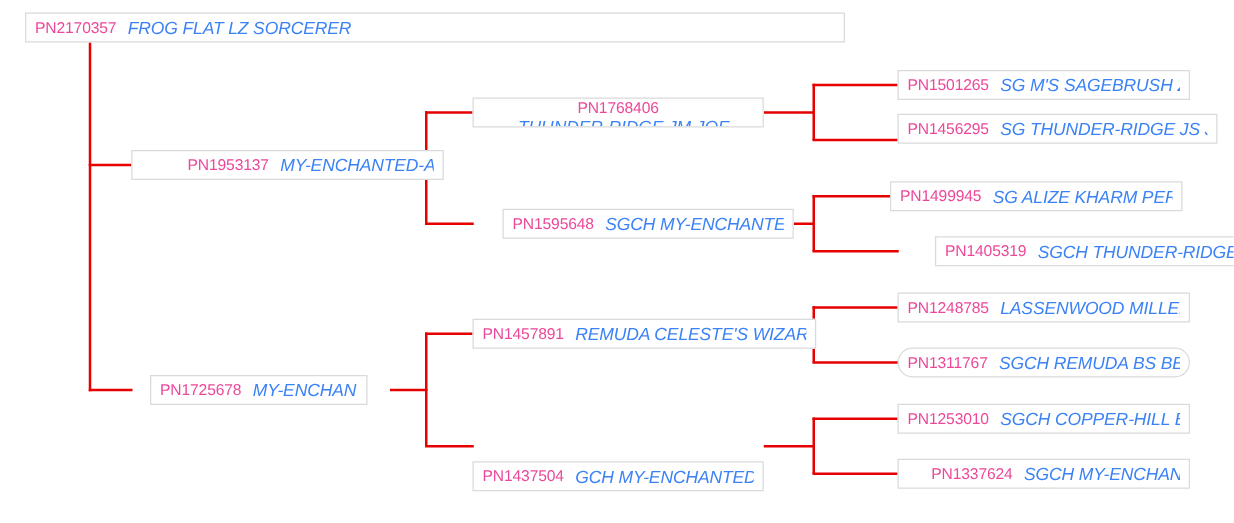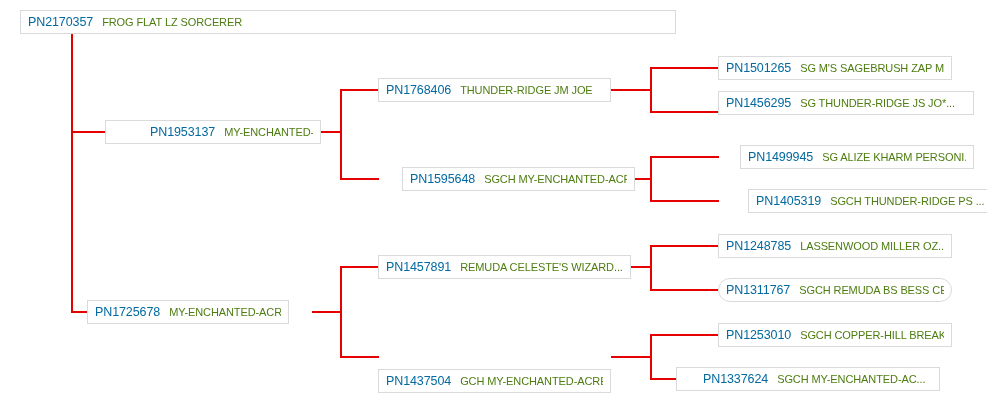--- a/index.html
+++ b/index.html
@@ -31,34 +31,35 @@
     background: #ffffff;
     display: flex;
     align-items: center;
     height: 24px;
     padding: 0 7px;
     white-space: nowrap;
     overflow: hidden;
     cursor: pointer;
   }
   .node .pn {
-    color: #0369a1;
+    color: #ec4899;
     font-size: 12.5px;
     letter-spacing: -0.1px;
     flex: 0 0 auto;
   }
   .node .nm {
-    color: #4d7c0f;
-    font-size: 11px;
+    color: #3b82f6;
+    font-size: 14px;
     letter-spacing: -0.1px;
     margin-left: 9px;
     flex: 1 1 auto;
     overflow: hidden;
     text-overflow: clip;
     white-space: nowrap;
+    font-style: italic;
   }
 </style>
 </head>
 <body>
 
 <div id="pedigree-canvas">
 
   <div class="connector v" style="left:71px; top:33px; height:280px;"></div>
   <div class="connector h" style="left:71px; top:131px; width:35px;"></div>
   <div class="connector h" style="left:71px; top:311px; width:35px;"></div>
@@ -91,72 +92,72 @@
   <div class="connector h" style="left:611px; top:356px; width:41px;"></div>
   <div class="connector v" style="left:650px; top:334px; height:45px;"></div>
   <div class="connector h" style="left:650px; top:334px; width:69px;"></div>
   <div class="connector h" style="left:650px; top:378px; width:69px;"></div>
 
   <div class="node" style="left:20px; top:10px; width:656px;">
     <span class="pn">PN2170357</span>
     <span class="nm">FROG FLAT LZ SORCERER</span>
   </div>
 
-  <div class="node" style="left:105px; top:120px; width:216px;padding-left:44px;">
+  <div class="node" style="left:105px; top:120px; width:250px;padding-left:44px;">
     <span class="pn">PN1953137</span>
     <span class="nm">MY-ENCHANTED-ACRE...</span>
   </div>
-  <div class="node" style="left:87px; top:300px; width:202px;">
+  <div class="node" style="left:120px; top:300px; width:174px;">
     <span class="pn">PN1725678</span>
     <span class="nm">MY-ENCHANTED-ACRE...</span>
   </div>
 
-  <div class="node" style="left:378px; top:78px; width:233px;">
+  <div class="node" style="left:378px; top:78px; width:233px;flex-direction:column;">
     <span class="pn">PN1768406</span>
     <span class="nm">THUNDER-RIDGE JM JOE</span>
   </div>
   <div class="node" style="left:378px; top:167px; width:233px;margin-left:24px;">
     <span class="pn">PN1595648</span>
     <span class="nm">SGCH MY-ENCHANTED-ACR...</span>
   </div>
-  <div class="node" style="left:378px; top:255px; width:253px;">
+  <div class="node" style="left:378px; top:255px; width:275px;">
     <span class="pn">PN1457891</span>
     <span class="nm">REMUDA CELESTE'S WIZARD...</span>
   </div>
   <div class="node" style="left:378px; top:345px; width:233px;margin-top:24px;">
     <span class="pn">PN1437504</span>
     <span class="nm">GCH MY-ENCHANTED-ACRE...</span>
   </div>
 
   <div class="node" style="left:718px; top:56px; width:234px;">
     <span class="pn">PN1501265</span>
     <span class="nm">SG M'S SAGEBRUSH ZAP M...</span>
   </div>
   <div class="node" style="left:718px; top:91px; width:256px;">
     <span class="pn">PN1456295</span>
     <span class="nm">SG THUNDER-RIDGE JS JO*...</span>
   </div>
-  <div class="node" style="left:740px; top:145px; width:234px;">
+  <div class="node" style="left:712px; top:145px; width:234px;">
     <span class="pn">PN1499945</span>
     <span class="nm">SG ALIZE KHARM PERSONI...</span>
   </div>
   <div class="node" style="left:748px; top:189px; width:284px;">
     <span class="pn">PN1405319</span>
     <span class="nm">SGCH THUNDER-RIDGE PS ...</span>
   </div>
   <div class="node" style="left:718px; top:234px; width:234px;text-align:right;">
     <span class="pn">PN1248785</span>
     <span class="nm">LASSENWOOD MILLER OZ...</span>
   </div>
   <div class="node" style="left:718px; top:278px; width:234px;border-radius:12px;">
     <span class="pn">PN1311767</span>
     <span class="nm">SGCH REMUDA BS BESS CE...</span>
   </div>
   <div class="node" style="left:718px; top:323px; width:234px;">
     <span class="pn">PN1253010</span>
     <span class="nm">SGCH COPPER-HILL BREAK...</span>
   </div>
-  <div class="node" style="left:676px; top:367px; width:264px;padding-left:26px;">
+  <div class="node" style="left:718px; top:367px; width:234px;padding-left:26px;">
     <span class="pn">PN1337624</span>
     <span class="nm">SGCH MY-ENCHANTED-AC...</span>
   </div>
 
 </div>
 
 </body></html>

